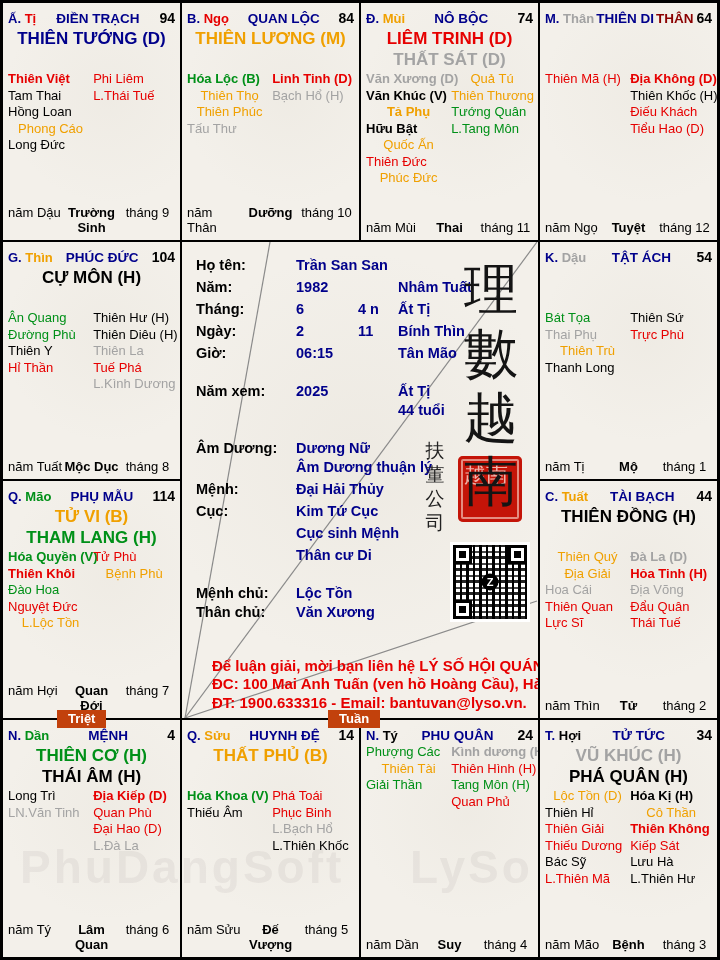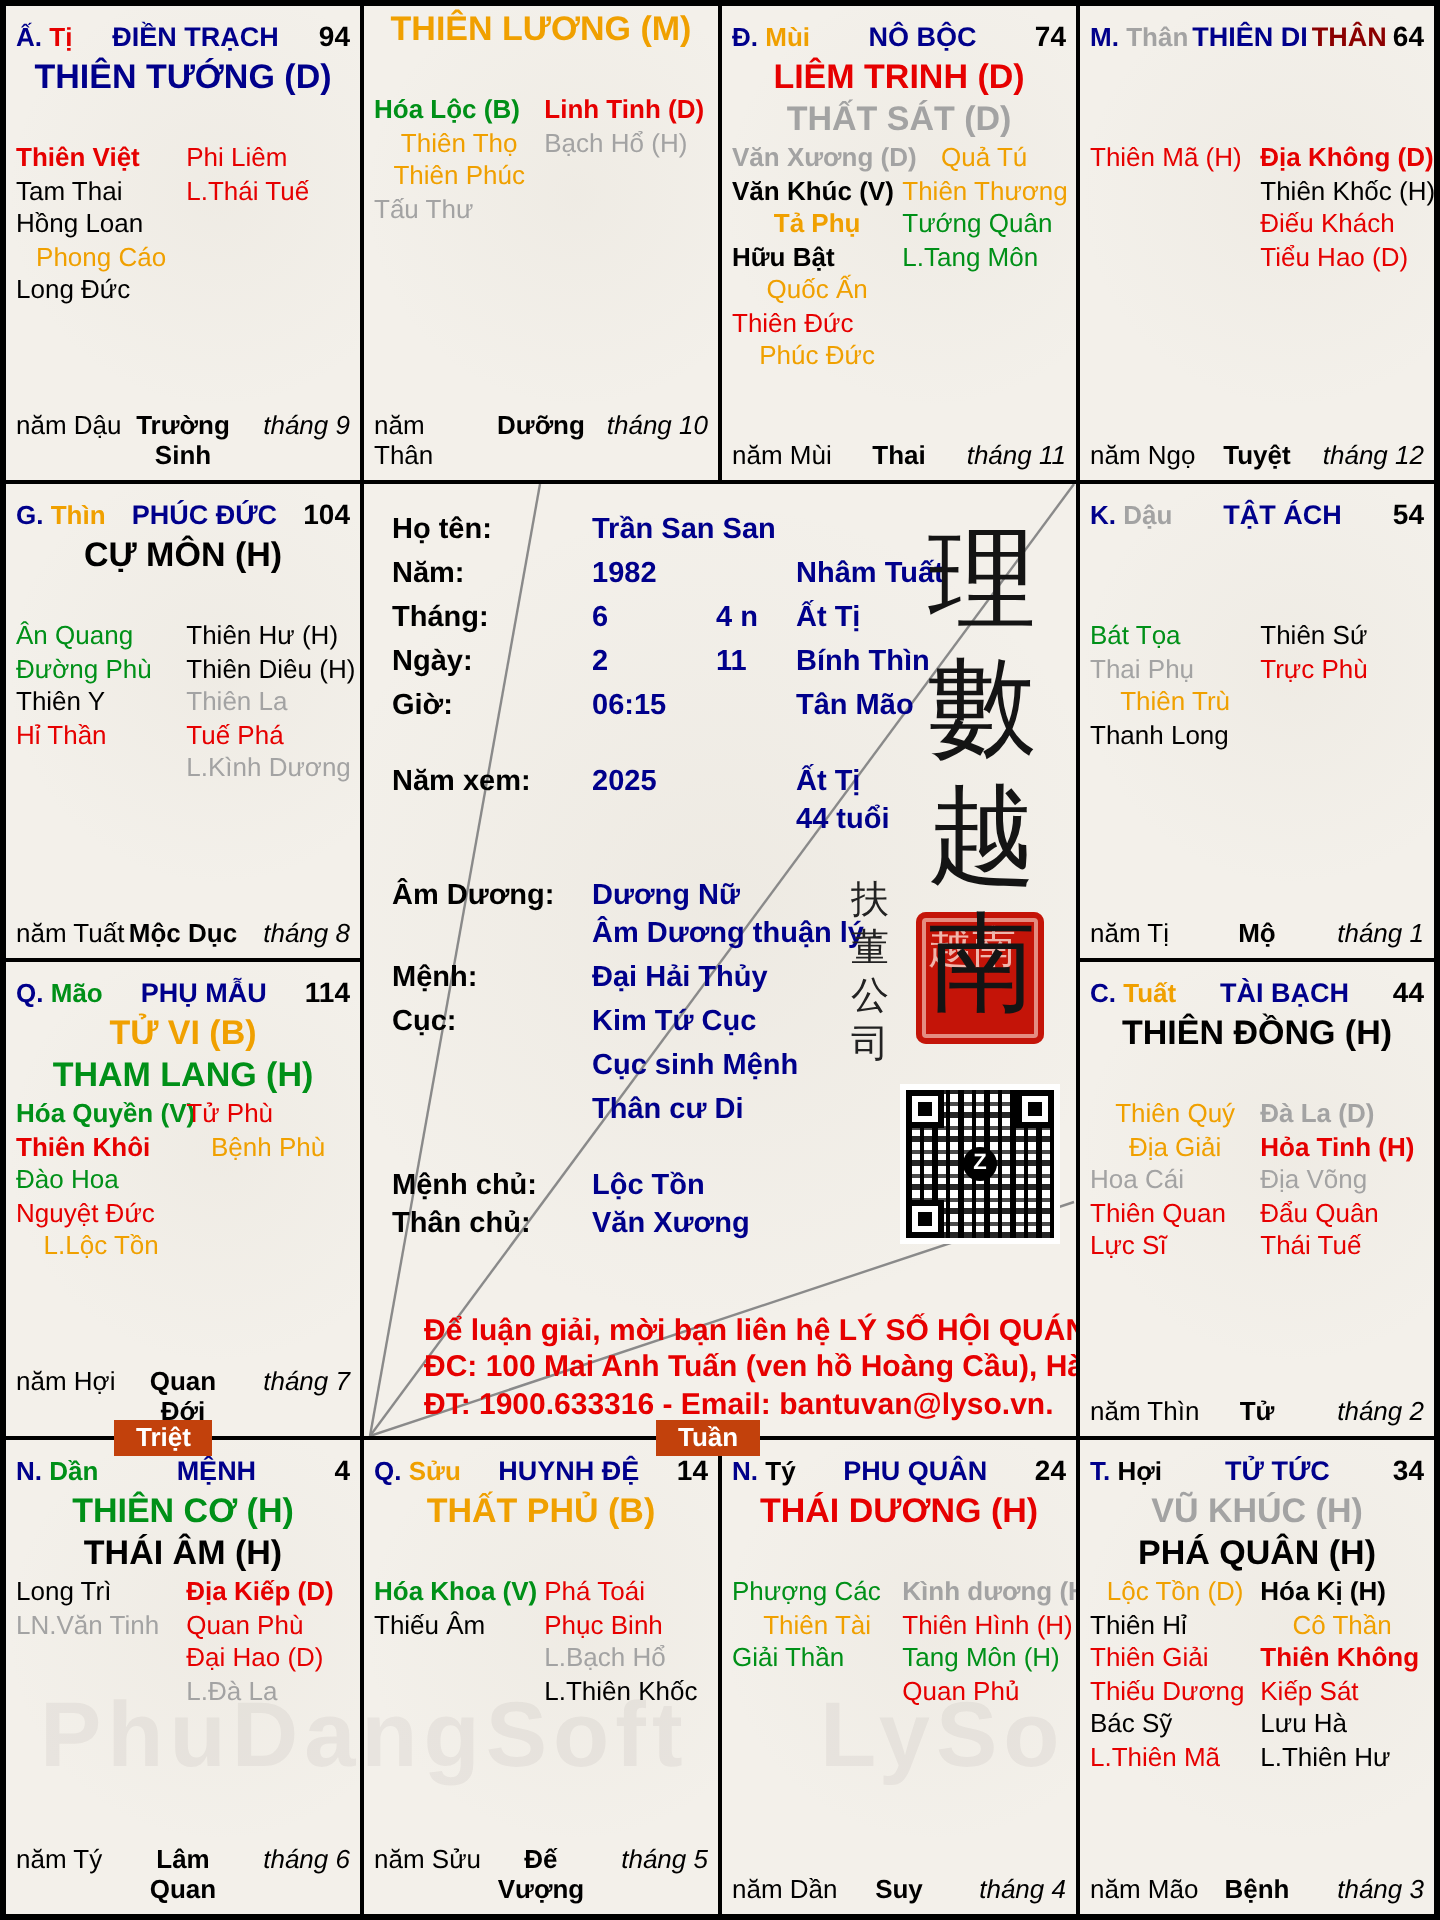--- a/index.html
+++ b/index.html
@@ -35,21 +35,21 @@
   .than-label { color:#8B0000; margin:0 3px 0 0; font-size:13.5px; }
   .pnum { color:#000; font-size:14px; }
   .p-main { min-height:44px; text-align:center; font-weight:bold; font-size:17px; line-height:21px; padding-top:1px; }
   .p-stars { display:flex; padding:0 5px; font-size:13px; line-height:16.5px; }
   .p-stars .col { flex:1.04; min-width:0; }
   .p-stars .col.right { flex:1; }
   .star { display:block; white-space:nowrap; }
   .p-footer { position:absolute; left:5px; right:5px; bottom:5px; display:flex; font-size:13px; color:#000; }
   .f-nam { width:33%; text-align:left; }
   .f-stage { width:34%; text-align:center; font-weight:bold; }
-  .f-thang { width:33%; text-align:right;font-style:italic; }
+  .f-thang { width:33%; text-align:center; }
 
   .center-box {
     grid-column:2 / 4; grid-row:2 / 4;
     position:relative; border:1px solid #000;
     background:
       radial-gradient(circle at 50% 45%, rgba(190,180,160,0.10), transparent 65%),
       #F3F0EA;
     overflow:hidden;
   }
   .aspect-lines { position:absolute; left:0; top:0; pointer-events:none; }
@@ -141,20 +141,26 @@
           </div>
     </div>
     <div class="p-footer">
       <span class="f-nam">năm Dậu</span>
       <span class="f-stage">Trường Sinh</span>
       <span class="f-thang">tháng 9</span>
     </div>
   </div>
 
   <div class="palace" style="grid-area: 1 / 2;">
+    <div class="p-header">
+      <span class="canchi"><span>B.</span> <span class="c-red">Ngọ</span></span>
+      <span class="pname">QUAN LỘC</span>
+
+      <span class="pnum">84</span>
+    </div>
     <div class="p-main">
           <div class="c-orange">THIÊN LƯƠNG (M)</div>
         </div>
     <div class="p-stars">
       <div class="col">
             <span class="star c-green b">Hóa Lộc (B)</span>
             <span class="star c-orange">Thiên Thọ</span>
             <span class="star c-orange">Thiên Phúc</span>
             <span class="star c-gray">Tấu Thư</span>
           </div>
@@ -413,23 +419,20 @@
     </div>
   </div>
 
   <div class="palace" style="grid-area: 4 / 3;">
     <div class="p-header">
       <span class="canchi"><span>N.</span> <span class="c-black">Tý</span></span>
       <span class="pname">PHU QUÂN</span>
 
       <span class="pnum">24</span>
     </div>
-    <div class="p-main">
-          <div class="c-red">THÁI DƯƠNG (H)</div>
-        </div>
     <div class="p-stars">
       <div class="col">
             <span class="star c-green">Phượng Các</span>
             <span class="star c-orange">Thiên Tài</span>
             <span class="star c-green">Giải Thần</span>
           </div>
       <div class="col right">
             <span class="star c-gray b">Kình dương (H)</span>
             <span class="star c-red">Thiên Hình (H)</span>
             <span class="star c-green">Tang Môn (H)</span>

